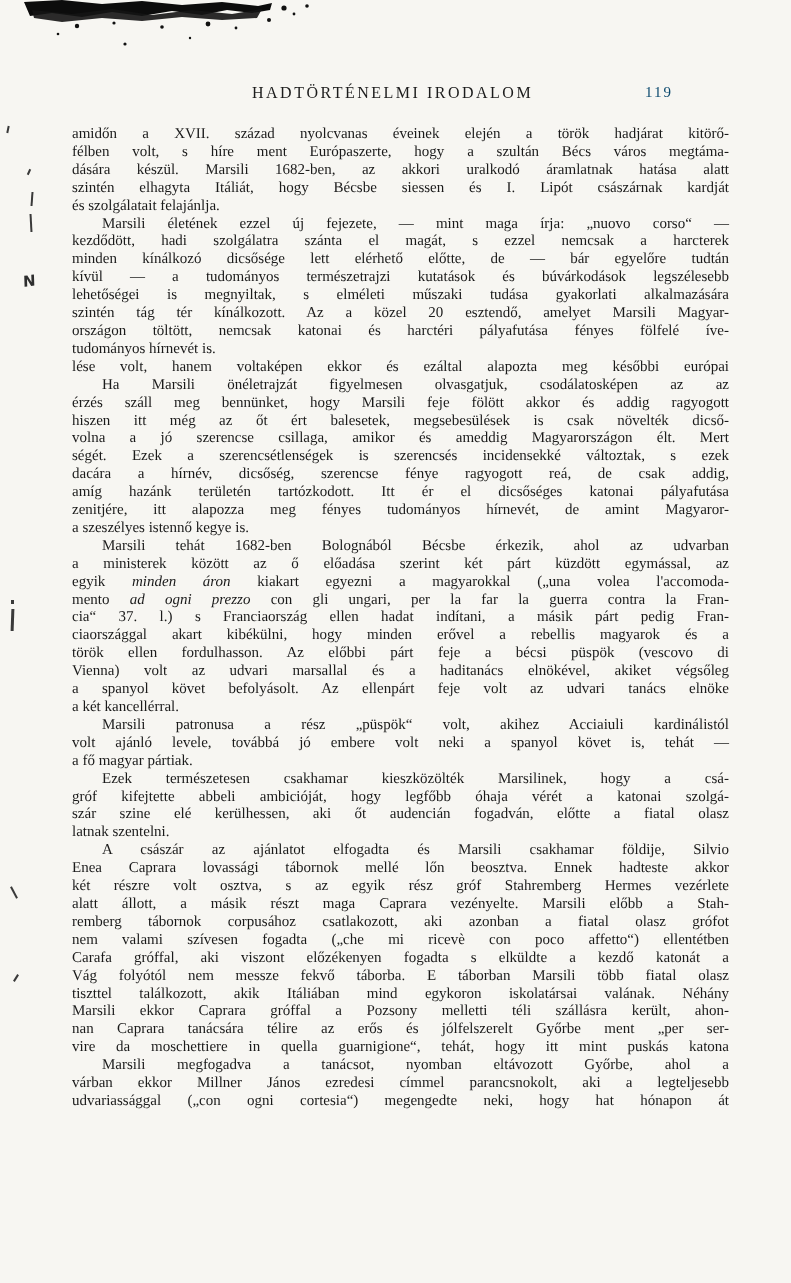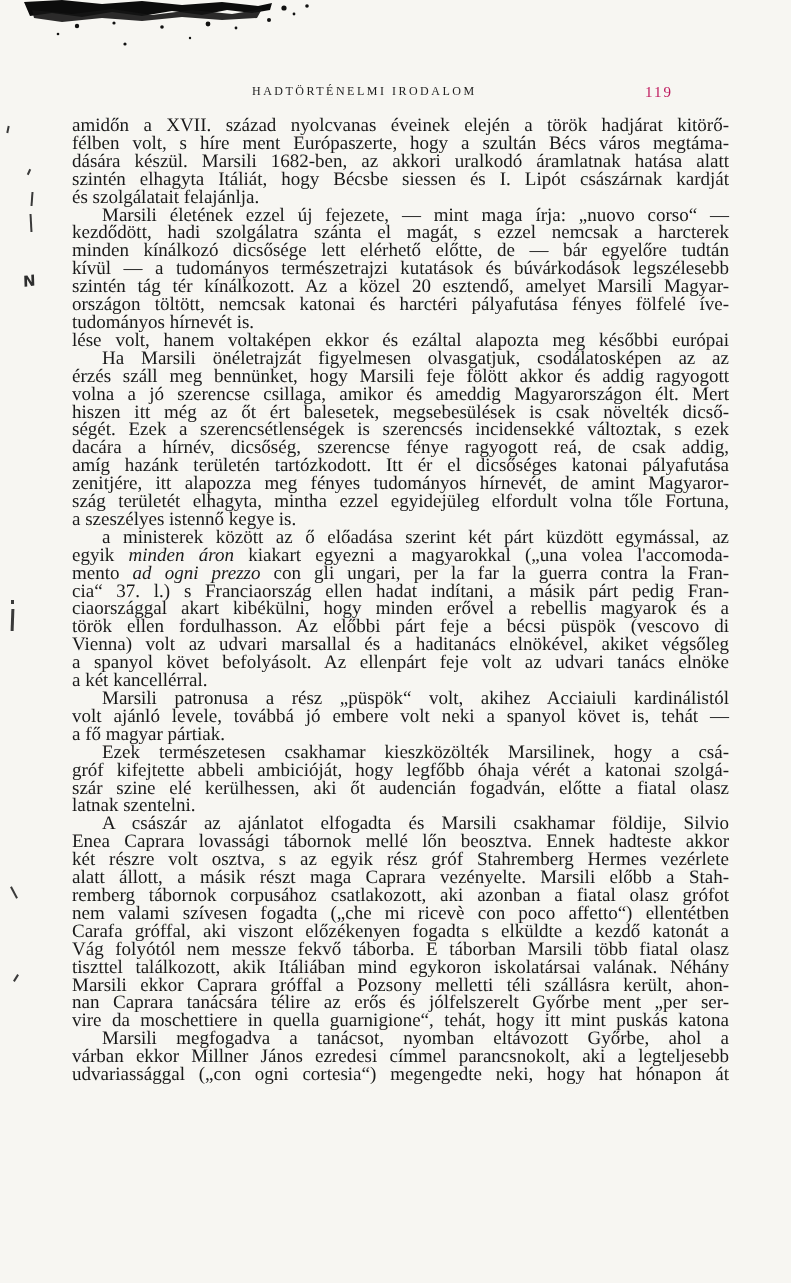--- a/index.html
+++ b/index.html
@@ -9,31 +9,31 @@
     height: 1283px;
     background: #f7f6f2;
     overflow: hidden;
     font-family: "Liberation Serif", "DejaVu Serif", serif;
     color: #1a1a1a;
   }
   
   .header-row { position: absolute; top: 84px; left: 0; width: 791px; height: 20px; }
   .running-header {
     position: absolute; left: 252px; top: 0;
-    font-size: 12px; letter-spacing: 2.5px;
+    font-size: 16px; letter-spacing: 2.5px;
     color: #1c1c1c;
   }
   .page-number {
     position: absolute; left: 645px; top: 0;
-    font-size: 15px; letter-spacing: 2px; color: #be185d;
+    font-size: 15px; letter-spacing: 2px; color: #0c4a6e;
   }
   
   .page-body {
-    position: absolute; left: 72px; top: 117px; width: 657px;
-    font-size: 19px; line-height: 17.9px;
+    position: absolute; left: 72px; top: 126px; width: 657px;
+    font-size: 15px; line-height: 17.9px;
     text-rendering: geometricPrecision;
   }
   .para { margin: 0; }
   .para.indent .line:first-child { text-indent: 30px; }
   .line { white-space: normal; }
   .line.full { text-align: justify; text-align-last: justify; }
   .line i { }
   
   .ink-smudge { position: absolute; top: 0; left: 22px; width: 310px; height: 52px; }
   
@@ -86,38 +86,39 @@
         <div class="line full">félben volt, s híre ment Európaszerte, hogy a szultán Bécs város megtáma-</div>
         <div class="line full">dására készül. Marsili 1682-ben, az akkori uralkodó áramlatnak hatása alatt</div>
         <div class="line full">szintén elhagyta Itáliát, hogy Bécsbe siessen és I. Lipót császárnak kardját</div>
         <div class="line">és szolgálatait felajánlja.</div>
       </div>
       <div class="para indent">
         <div class="line full">Marsili életének ezzel új fejezete, — mint maga írja: „nuovo corso“ —</div>
         <div class="line full">kezdődött, hadi szolgálatra szánta el magát, s ezzel nemcsak a harcterek</div>
         <div class="line full">minden kínálkozó dicsősége lett elérhető előtte, de — bár egyelőre tudtán</div>
         <div class="line full">kívül — a tudományos természetrajzi kutatások és búvárkodások legszélesebb</div>
+        <div class="line full">lehetőségei is megnyiltak, s elméleti műszaki tudása gyakorlati alkalmazására</div>
         <div class="line full">szintén tág tér kínálkozott. Az a közel 20 esztendő, amelyet Marsili Magyar-</div>
         <div class="line full">országon töltött, nemcsak katonai és harctéri pályafutása fényes fölfelé íve-</div>
         <div class="line">tudományos hírnevét is.</div>
         <div class="line full">lése volt, hanem voltaképen ekkor és ezáltal alapozta meg  későbbi európai</div>
       </div>
       <div class="para indent">
         <div class="line full">Ha Marsili önéletrajzát figyelmesen olvasgatjuk, csodálatosképen az az</div>
         <div class="line full">érzés száll meg bennünket, hogy Marsili feje fölött akkor és addig ragyogott</div>
+        <div class="line full">hiszen itt még az őt ért balesetek, megsebesülések is csak növelték dicső-</div>
         <div class="line full">volna a jó szerencse csillaga, amikor és ameddig Magyarországon élt. Mert</div>
-        <div class="line full">hiszen itt még az őt ért balesetek, megsebesülések is csak növelték dicső-</div>
         <div class="line full">ségét. Ezek a szerencsétlenségek is szerencsés incidensekké változtak, s ezek</div>
         <div class="line full">dacára a hírnév, dicsőség, szerencse fénye ragyogott reá, de csak addig,</div>
         <div class="line full">amíg hazánk területén tartózkodott. Itt ér el dicsőséges katonai pályafutása</div>
         <div class="line full">zenitjére, itt alapozza meg fényes tudományos hírnevét, de amint Magyaror-</div>
-        <div class="line full">szág területét elhagyta, mintha ezzel egyidejüleg elfordult volna tőle Fortuna,</div>
         <div class="line">a szeszélyes istennő kegye is.</div>
       </div>
       <div class="para indent">
+        <div class="line full">Marsili tehát 1682-ben Bolognából Bécsbe érkezik, ahol az udvarban</div>
         <div class="line full">a ministerek között az ő előadása szerint két párt küzdött egymással, az</div>
         <div class="line full">egyik <i>minden áron</i> kiakart egyezni a magyarokkal („una volea l'accomoda-</div>
         <div class="line full">mento <i>ad ogni prezzo</i> con gli ungari, per la far la guerra contra la Fran-</div>
         <div class="line full">cia“ 37. l.) s Franciaország ellen hadat indítani, a másik párt pedig Fran-</div>
         <div class="line full">ciaországgal akart kibékülni, hogy minden erővel a rebellis magyarok és a</div>
         <div class="line full">török ellen fordulhasson. Az előbbi párt feje a bécsi püspök (vescovo di</div>
         <div class="line full">Vienna) volt az udvari marsallal és a haditanács elnökével, akiket végsőleg</div>
         <div class="line full">a spanyol követ befolyásolt. Az ellenpárt feje volt az udvari tanács elnöke</div>
         <div class="line">a két kancellérral.</div>
       </div>

